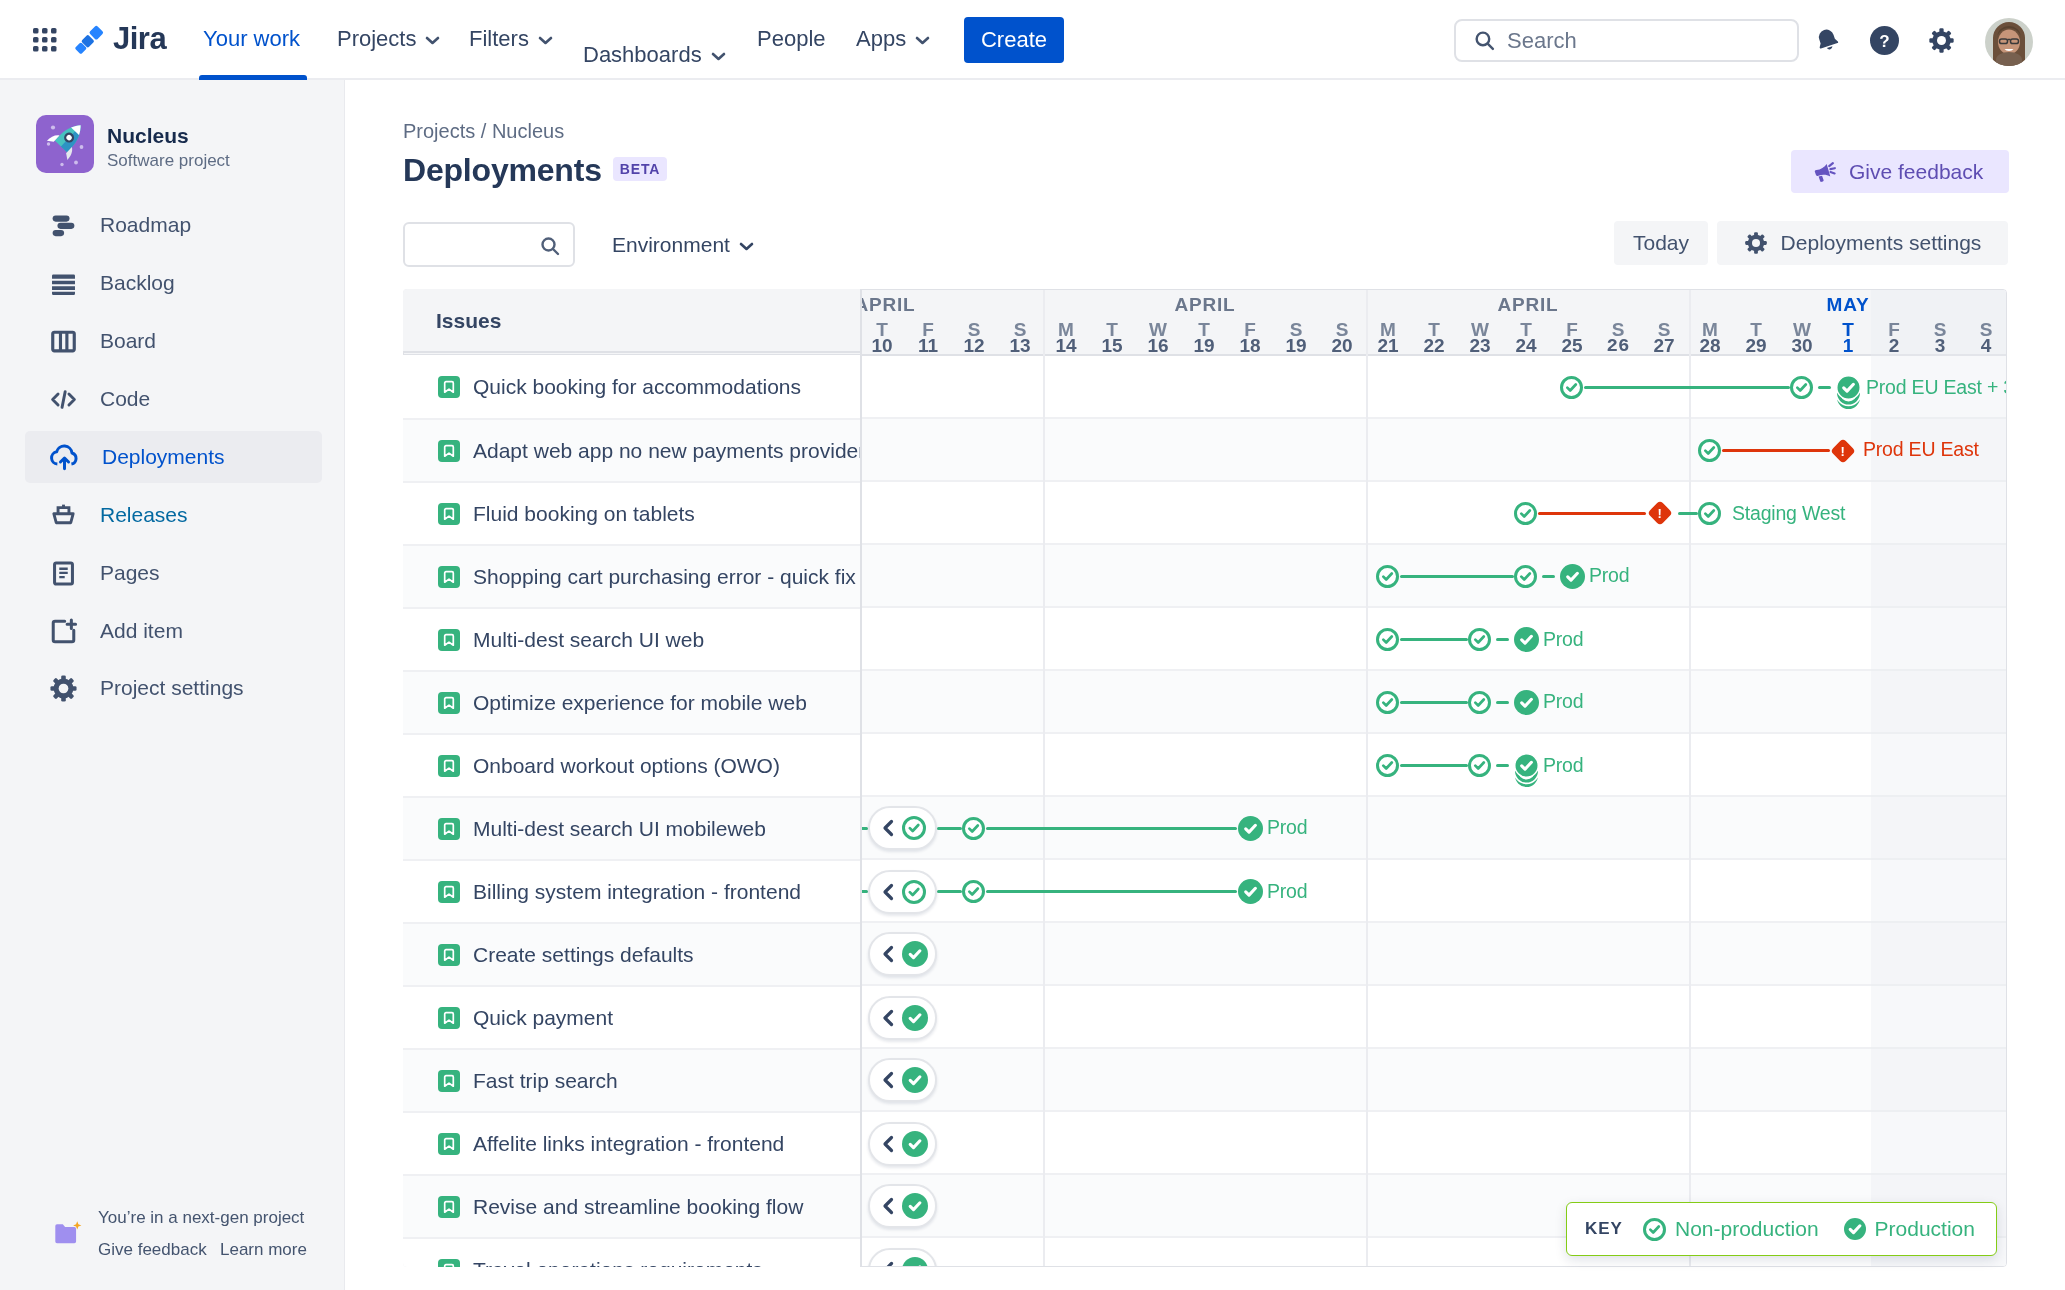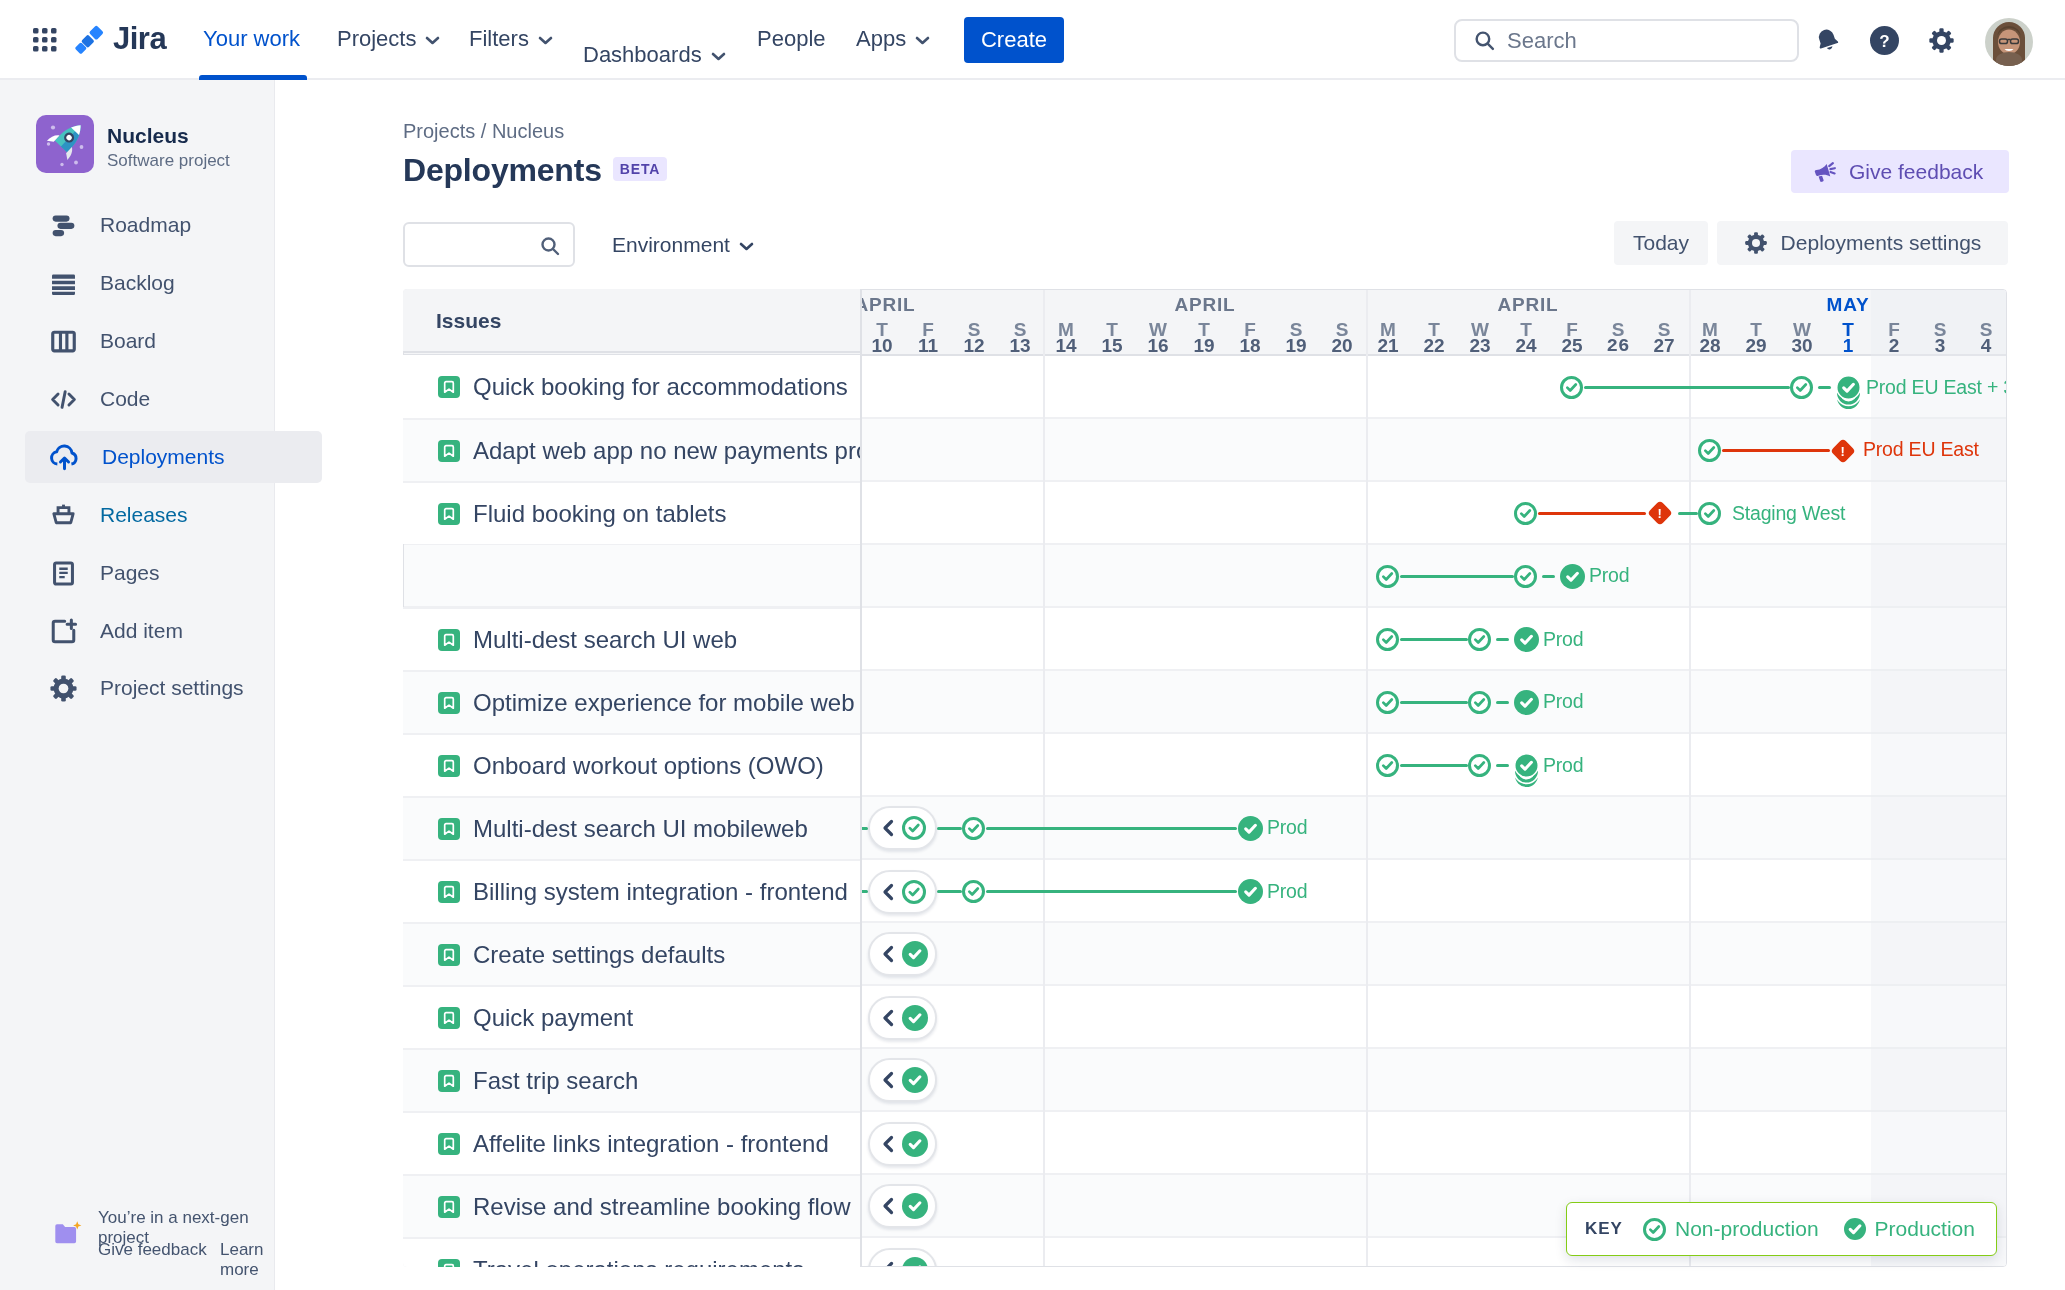--- a/index.html
+++ b/index.html
@@ -13,21 +13,21 @@
   font-size:22px; font-weight:500; color:#344563; }
 .chev { margin-left:9px; margin-top:3px; }
 #createbtn { position:absolute; left:964px; top:17px; width:100px; height:46px;
   background:#0052CC; border-radius:4px; color:#fff; font-size:22px; font-weight:500;
   display:flex; align-items:center; justify-content:center; }
 #searchbox { position:absolute; left:1454px; top:19px; width:345px; height:43px;
   border:2px solid #DFE1E6; border-radius:8px; display:flex; align-items:center;
   color:#6B778C; font-size:22px; }
 
 
-#sidebar { position:absolute; left:0; top:80px; width:275px; height:1210px;
+#sidebar { position:absolute; left:0; top:80px; width:345px; height:1210px;
   background:#F4F5F7; border-right:1px solid #E9EAEE; z-index:15;padding-left:20px; }
 .sbitem { position:absolute; left:49px; display:flex; align-items:center;
   font-size:21px; font-weight:500; color:#42526E; }
 .sbitem svg { margin-right:22px; }
 
 
 #crumb { position:absolute; left:403px; top:120px; font-size:20px; font-weight:500; color:#5E6C84; }
 #h1 { position:absolute; left:403px; top:152px; font-size:32px; font-weight:700; color:#253858; letter-spacing:-0.2px;}
 #beta { position:absolute; left:613px; top:157px; width:54px; height:24px; background:#EAE6FF;
   border-radius:4px; color:#5243AA; font-size:14px; font-weight:700; letter-spacing:0.8px;
@@ -57,21 +57,21 @@
 .dnum { position:absolute; top:45px; width:46px; text-align:center; font-size:19px;
   font-weight:700; color:#505F79; }
 #futureshade { position:absolute; top:0; height:978px; background:rgba(235,237,241,0.38); }
 
 #panel { position:absolute; left:0; top:0; width:459px; height:978px;
   border-right:2px solid #DFE1E6; box-shadow:3px 0 5px rgba(9,30,66,0.05); z-index:5; overflow:hidden;}
 #panelhead { position:absolute; left:0; top:0; width:457px; height:64px; background:#F4F5F7;
   border-bottom:2px solid #DFE1E6; }
 .prow { position:absolute; left:0; width:457px; height:63px; display:flex; align-items:center;
   white-space:nowrap; overflow:hidden; }
-.prow .txt { font-size:24px; color:#344563; margin-left:13px; }
+.prow .txt { font-size:21px; color:#344563; margin-left:13px; }
 .sicon { flex:0 0 auto; margin-left:35px; }
 
 .tline { position:absolute; height:3px; border-radius:2px; z-index:2; }
 .tlabel { position:absolute; font-size:19.5px; letter-spacing:-0.2px; z-index:2; white-space:nowrap; }
 .pill { position:absolute; width:69px; height:44px; background:#fff; border:2px solid #E3E5E9;
   border-radius:22px; box-shadow:0 2px 3px rgba(9,30,66,0.10); z-index:3;
   display:flex; align-items:center; }
 .diam { position:absolute; width:18px; height:18px; background:#DE350B; border-radius:4px;
   z-index:3; display:flex; align-items:center; justify-content:center; }
 .diam span { font-size:13px; font-weight:700; color:#fff; }
@@ -655,20 +655,27 @@
           </svg>
           <span class="txt">Adapt web app no new payments provider</span>
         </div>
 <div class="prow" style="top:192px;background:#FFFFFF;border-top:2px solid #EFF0F3;">
           <svg class="sicon" width="22" height="22" viewBox="0 0 22 22">
             <rect width="22" height="22" rx="4" fill="#36B37E"></rect>
             <path d="M8 5.6 h6 a1.3 1.3 0 0 1 1.3 1.3 v9.3 l-4.3 -3.1 -4.3 3.1 v-9.3 a1.3 1.3 0 0 1 1.3 -1.3 z" fill="none" stroke="#fff" stroke-width="1.7" stroke-linejoin="round"></path>
           </svg>
           <span class="txt">Fluid booking on tablets</span>
         </div>
+<div class="prow" style="top:255px;background:#FAFBFC;border-top:2px solid #EFF0F3;">
+          <svg class="sicon" width="22" height="22" viewBox="0 0 22 22">
+            <rect width="22" height="22" rx="4" fill="#36B37E"></rect>
+            <path d="M8 5.6 h6 a1.3 1.3 0 0 1 1.3 1.3 v9.3 l-4.3 -3.1 -4.3 3.1 v-9.3 a1.3 1.3 0 0 1 1.3 -1.3 z" fill="none" stroke="#fff" stroke-width="1.7" stroke-linejoin="round"></path>
+          </svg>
+          <span class="txt">Shopping cart purchasing error - quick fix</span>
+        </div>
 <div class="prow" style="top:318px;background:#FFFFFF;border-top:2px solid #EFF0F3;">
           <svg class="sicon" width="22" height="22" viewBox="0 0 22 22">
             <rect width="22" height="22" rx="4" fill="#36B37E"></rect>
             <path d="M8 5.6 h6 a1.3 1.3 0 0 1 1.3 1.3 v9.3 l-4.3 -3.1 -4.3 3.1 v-9.3 a1.3 1.3 0 0 1 1.3 -1.3 z" fill="none" stroke="#fff" stroke-width="1.7" stroke-linejoin="round"></path>
           </svg>
           <span class="txt">Multi-dest search UI web</span>
         </div>
 <div class="prow" style="top:381px;background:#FAFBFC;border-top:2px solid #EFF0F3;">
           <svg class="sicon" width="22" height="22" viewBox="0 0 22 22">
             <rect width="22" height="22" rx="4" fill="#36B37E"></rect>

